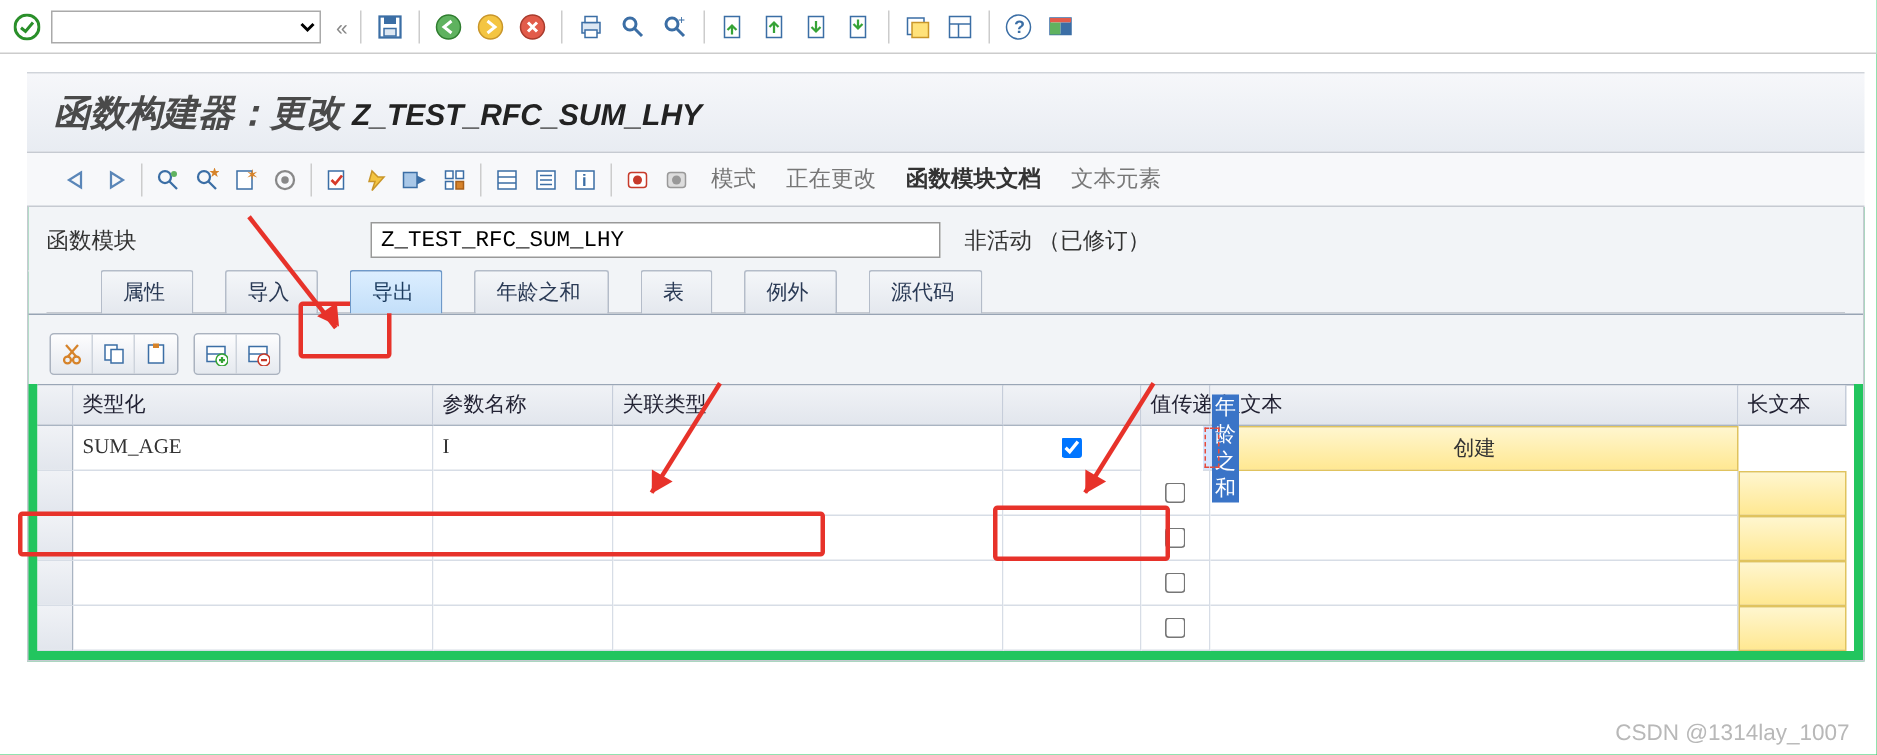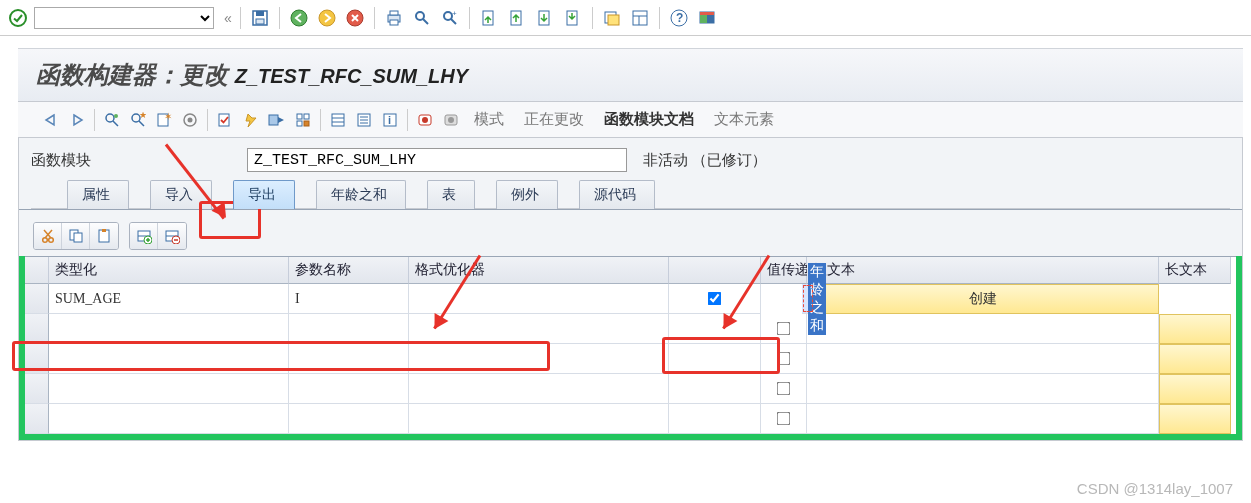--- a/index.html
+++ b/index.html
@@ -481,21 +481,21 @@
           </svg>
         </div>
     </div>
   </div>
 
   <div class="grid">
     <div class="hdr">
       <div class="cell"></div>
       <div class="cell">类型化</div>
       <div class="cell">参数名称</div>
-      <div class="cell">格式优化器</div>
+      <div class="cell">关联类型</div>
       <div class="cell"></div>
       <div class="cell">值传递</div>
       <div class="cell">短文本</div>
       <div class="cell">长文本</div>
     </div>
 
     <div class="row">
       <div class="cell rowhead"></div>
       <div class="cell">SUM_AGE</div>
       <div class="cell">I</div>

